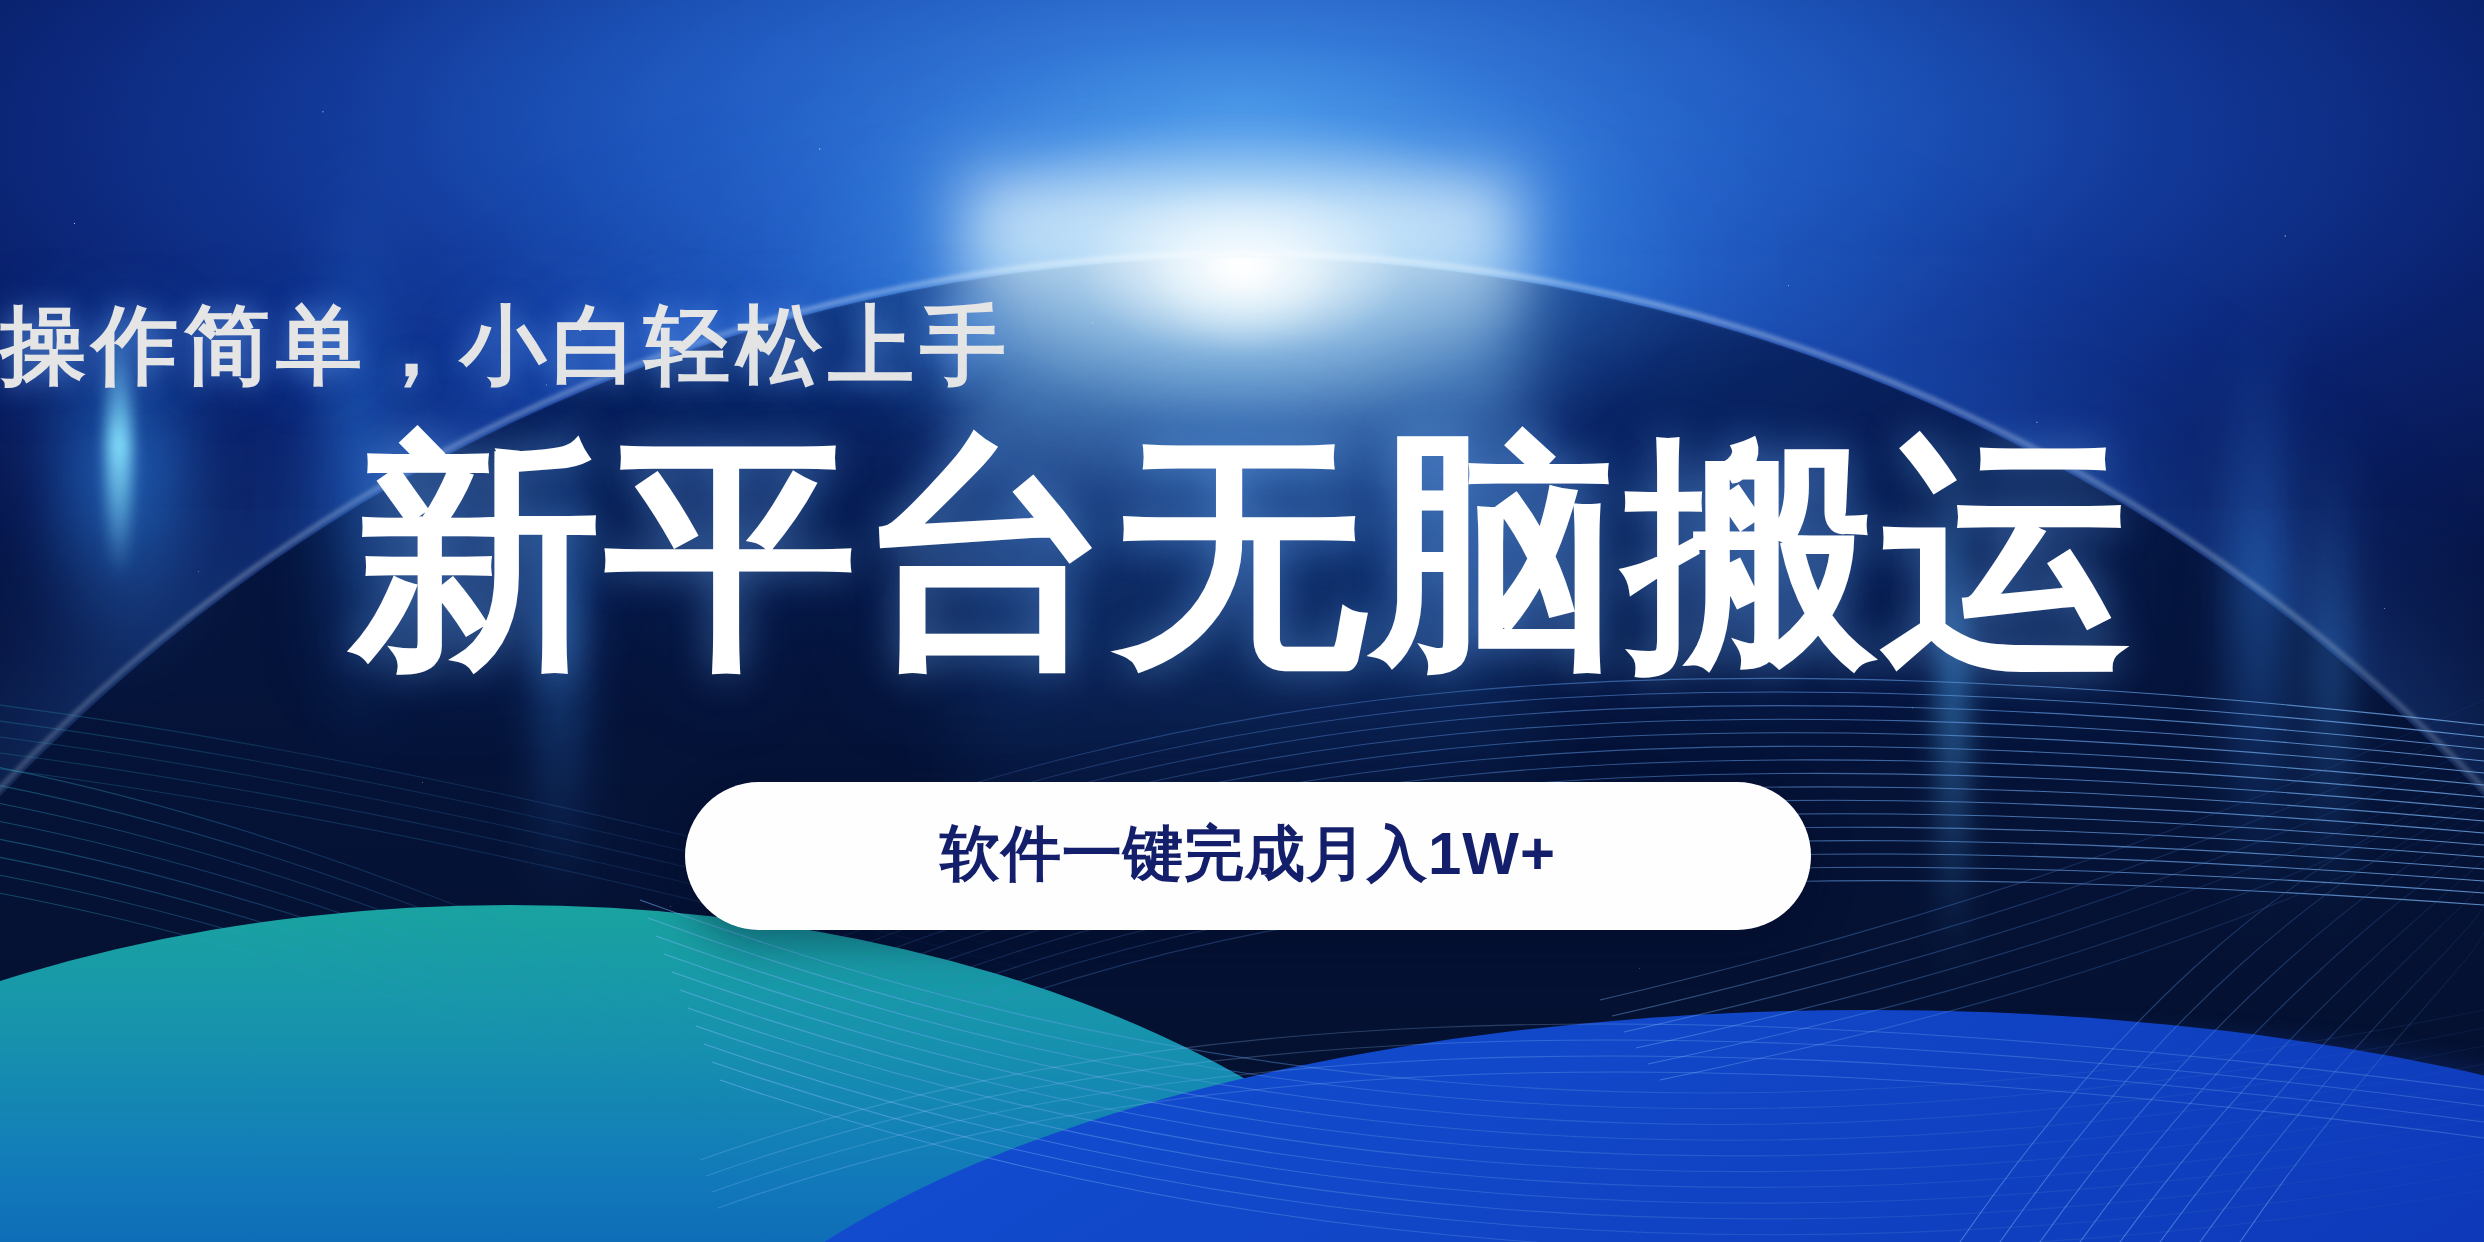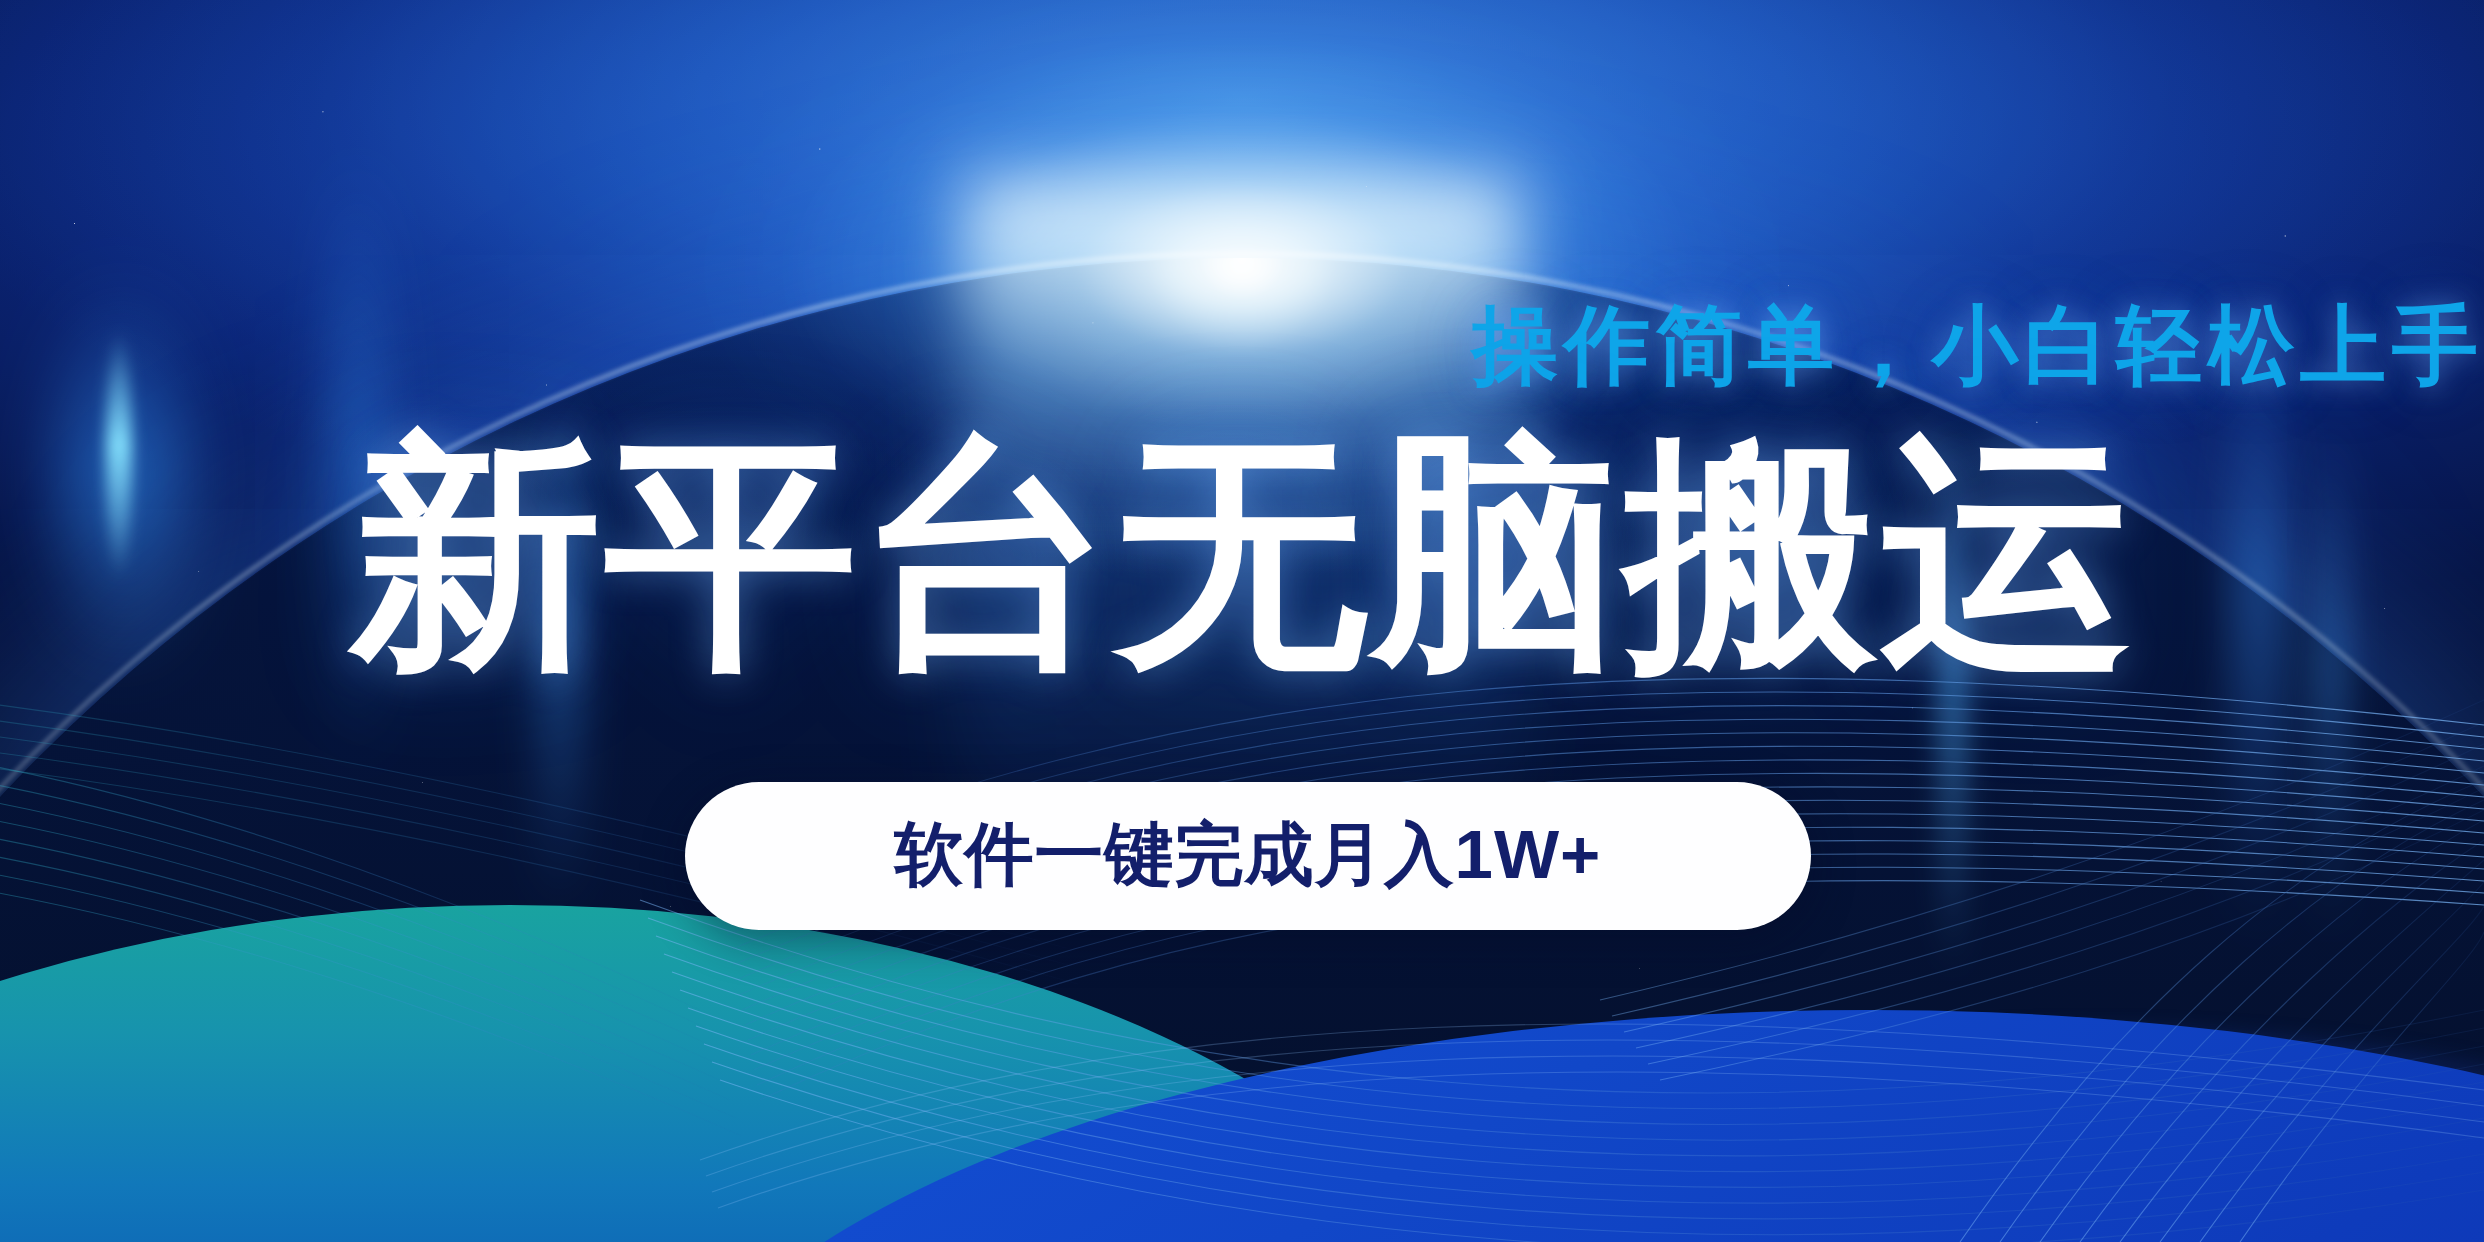--- a/index.html
+++ b/index.html
@@ -126,25 +126,25 @@
     width:1700px;height:620px;
     background:radial-gradient(ellipse at 40% 20%, rgba(30,70,180,.42) 0%, rgba(18,46,140,.22) 50%, rgba(0,0,0,0) 80%);
     filter:blur(10px);
   }
 
   
   .txt{position:absolute;white-space:nowrap;color:#fff;}
 
   #subtitle{
     left:0;right:0;top:288px;
-    text-align:right;
+    text-align:left;
     font-size:86px;
     font-weight:700;
     letter-spacing:6px;
-    color:#0ea5e9;
+    color:#e5e5e5;
     text-shadow:0 0 26px rgba(120,180,255,.55), 0 0 60px rgba(40,110,230,.35);
   }
 
   #headline{
     left:0;right:0;top:430px;
     text-align:center;
     font-size:248px;
     line-height:1.0;
     font-weight:900;
     letter-spacing:2px;
@@ -157,21 +157,21 @@
   #pill{
     position:absolute;
     left:685px;top:782px;
     width:1126px;height:148px;
     background:#fefeff;
     border-radius:74px;
     box-shadow:0 10px 44px rgba(4,10,40,.45);
     display:flex;align-items:center;justify-content:center;
   }
   #pill-label{
-    font-size:69px;
+    font-size:60px;
     font-weight:700;
     letter-spacing:1px;
     color:#131f6b;
     white-space:nowrap;
     line-height:1;
     transform:translateY(-2px);
   }
 
   svg.mesh{position:absolute;inset:0;width:2484px;height:1242px;}
 </style>

